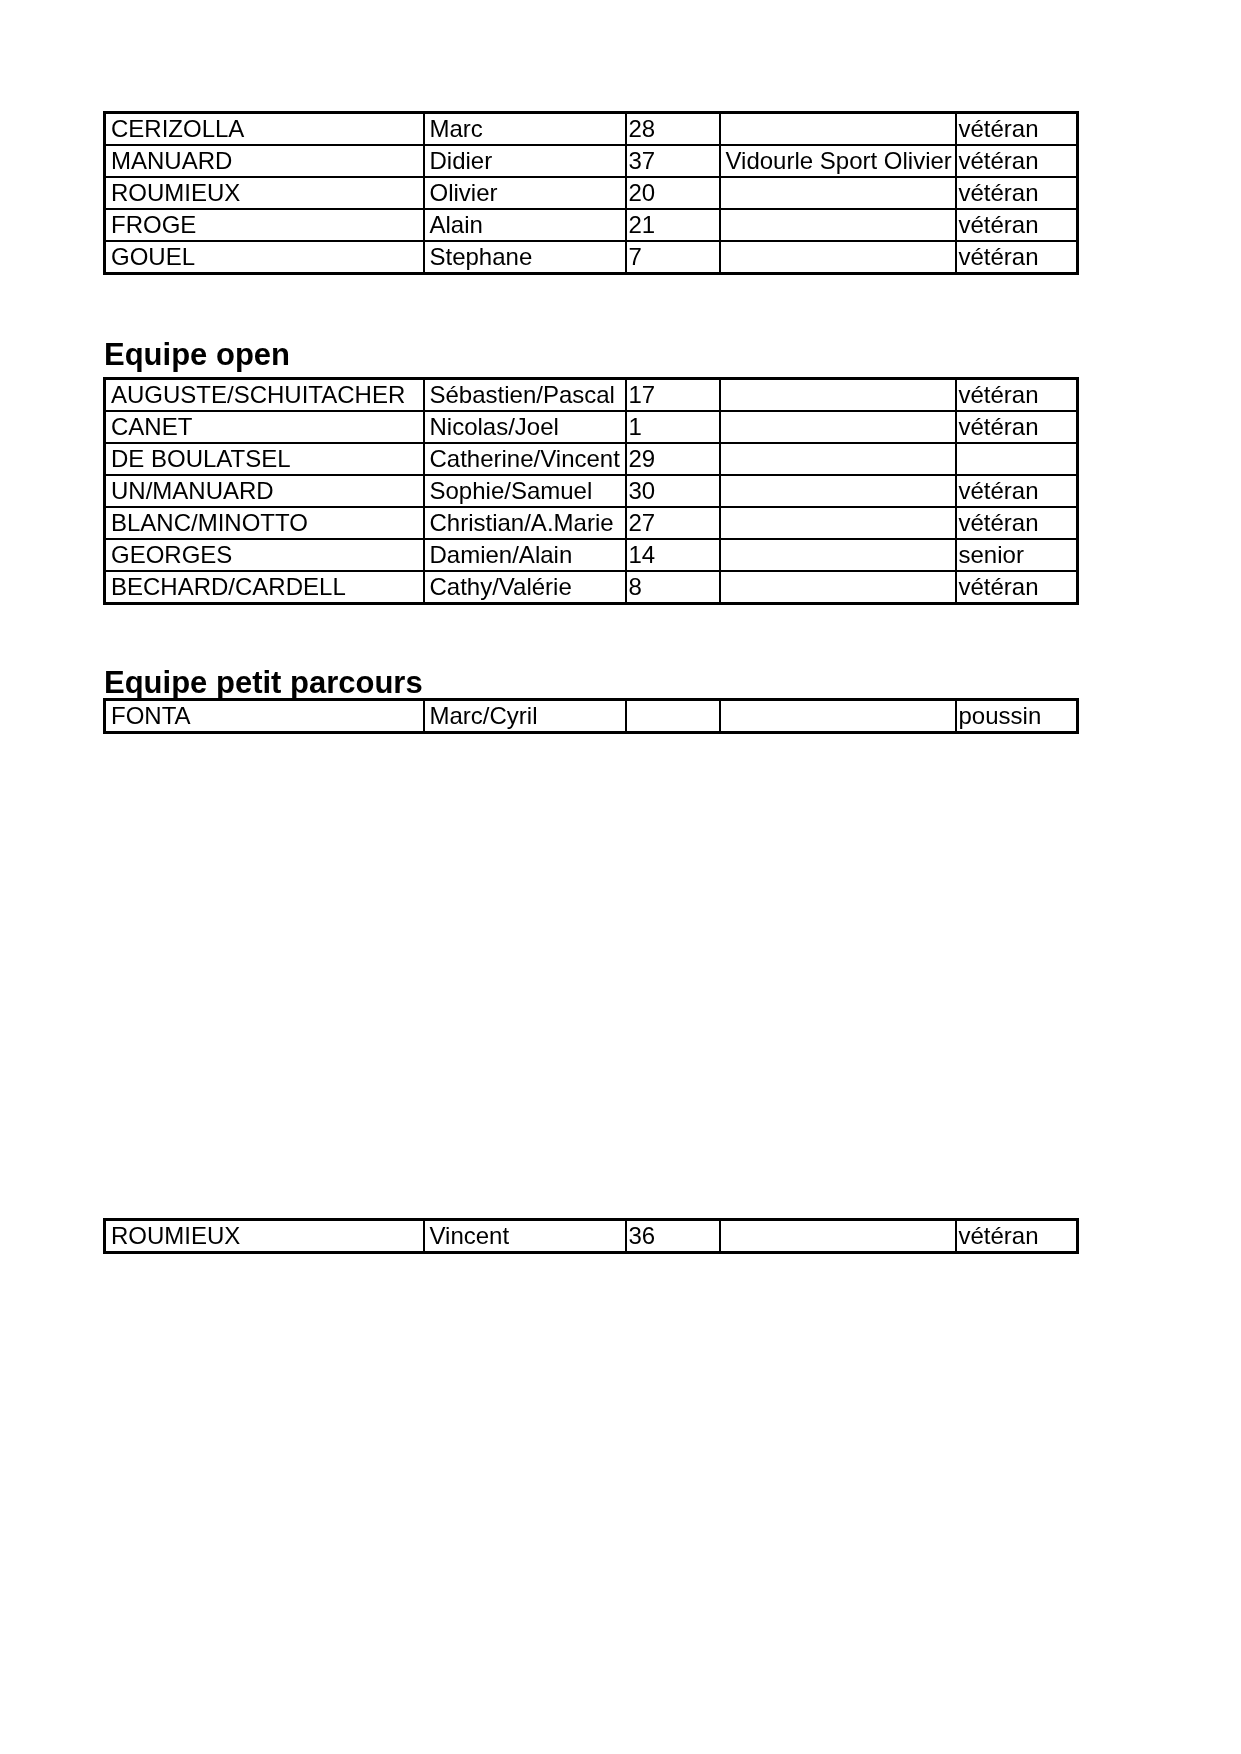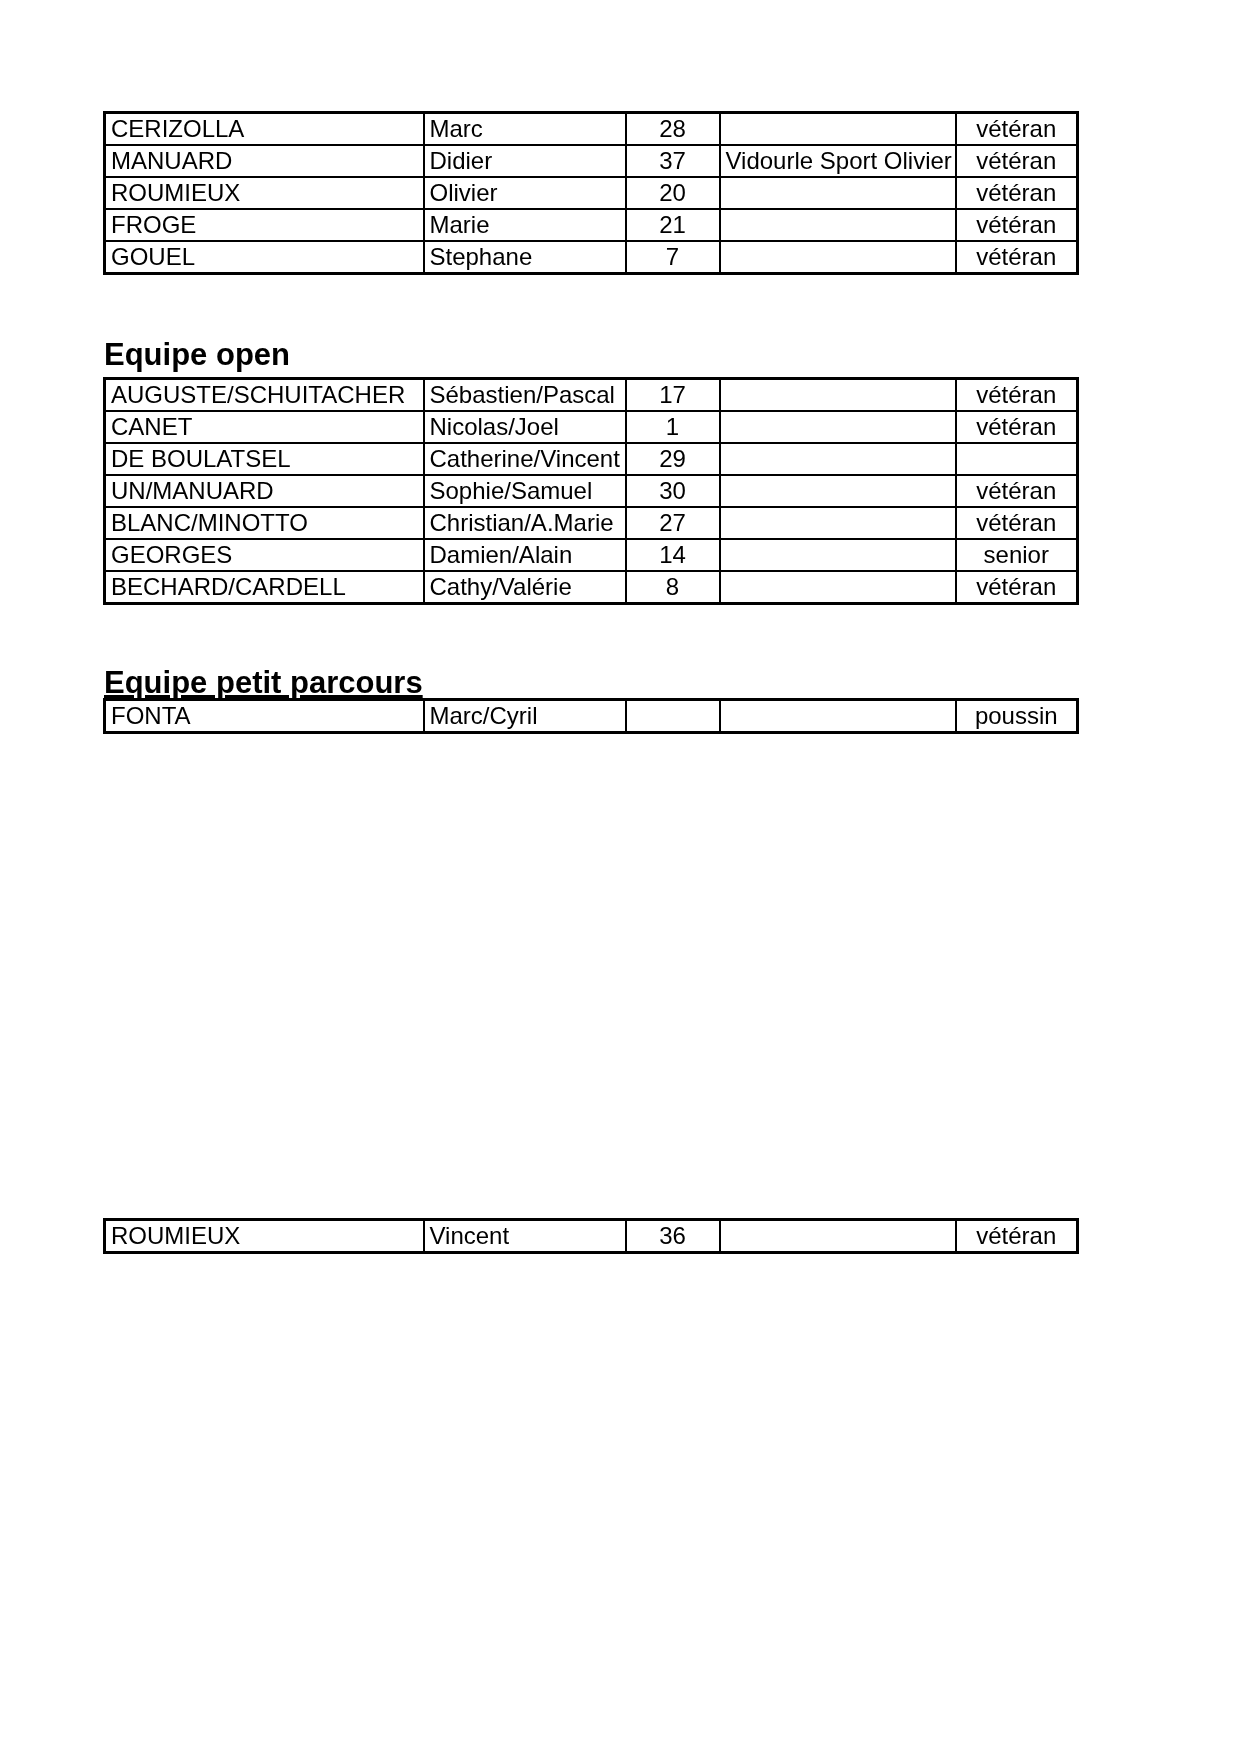--- a/index.html
+++ b/index.html
@@ -45,35 +45,35 @@
     font-size: 24px;
     line-height: 30px;
     padding: 0 3px 0 5px;
     white-space: nowrap;
     overflow: hidden;
     vertical-align: middle;
     text-align: left;
   }
   table.roster td.c3,
   table.roster td.c5 {
-    text-align: center;
+    text-align: left;
     padding: 0 2px;
   }
   .section-heading {
     position: absolute;
     left: 104px;
     font-size: 31px;
     font-weight: bold;
     line-height: 28px;
     white-space: nowrap;
   }
   #table-top      { top: 111px; }
   #heading-open   { top: 341px; }
   #table-open     { top: 377px; }
-  #heading-petit  { top: 669px; text-decoration: underline; }
+  #heading-petit  { top: 669px; }
   #table-petit    { top: 698px; }
   #table-single   { top: 1201px; margin-top: 17px; }
 </style>
 </head>
 <body>
 
 <div class="page">
 
   <table class="roster block" id="table-top">
     <colgroup>
@@ -100,21 +100,21 @@
         </tr>
         <tr>
           <td class="c1">ROUMIEUX</td>
           <td class="c2">Olivier</td>
           <td class="c3">20</td>
           <td class="c4"></td>
           <td class="c5">vétéran</td>
         </tr>
         <tr>
           <td class="c1">FROGE</td>
-          <td class="c2">Marie</td>
+          <td class="c2">Alain</td>
           <td class="c3">21</td>
           <td class="c4"></td>
           <td class="c5">vétéran</td>
         </tr>
         <tr>
           <td class="c1">GOUEL</td>
           <td class="c2">Stephane</td>
           <td class="c3">7</td>
           <td class="c4"></td>
           <td class="c5">vétéran</td>

